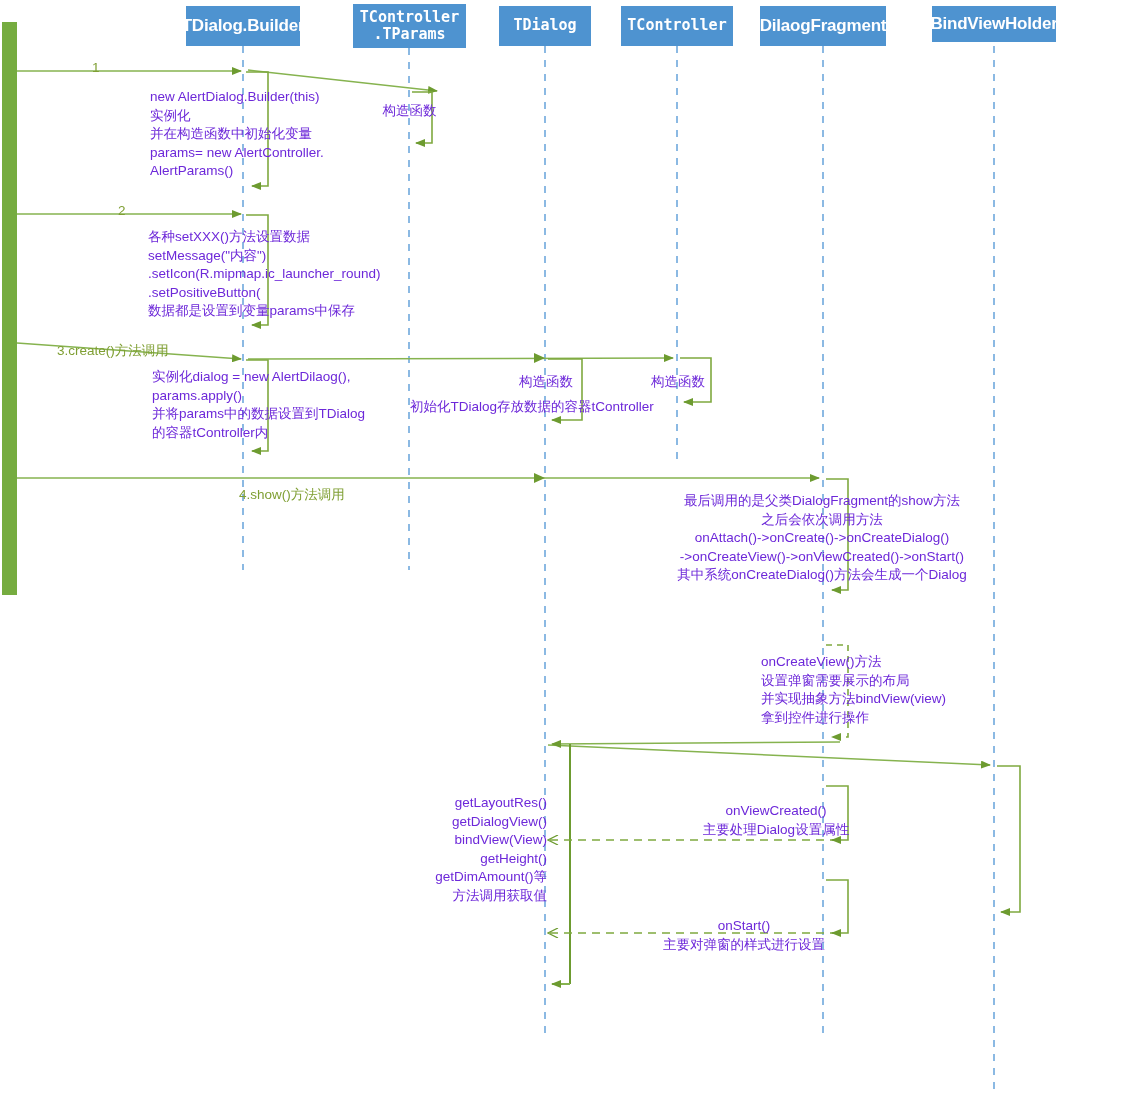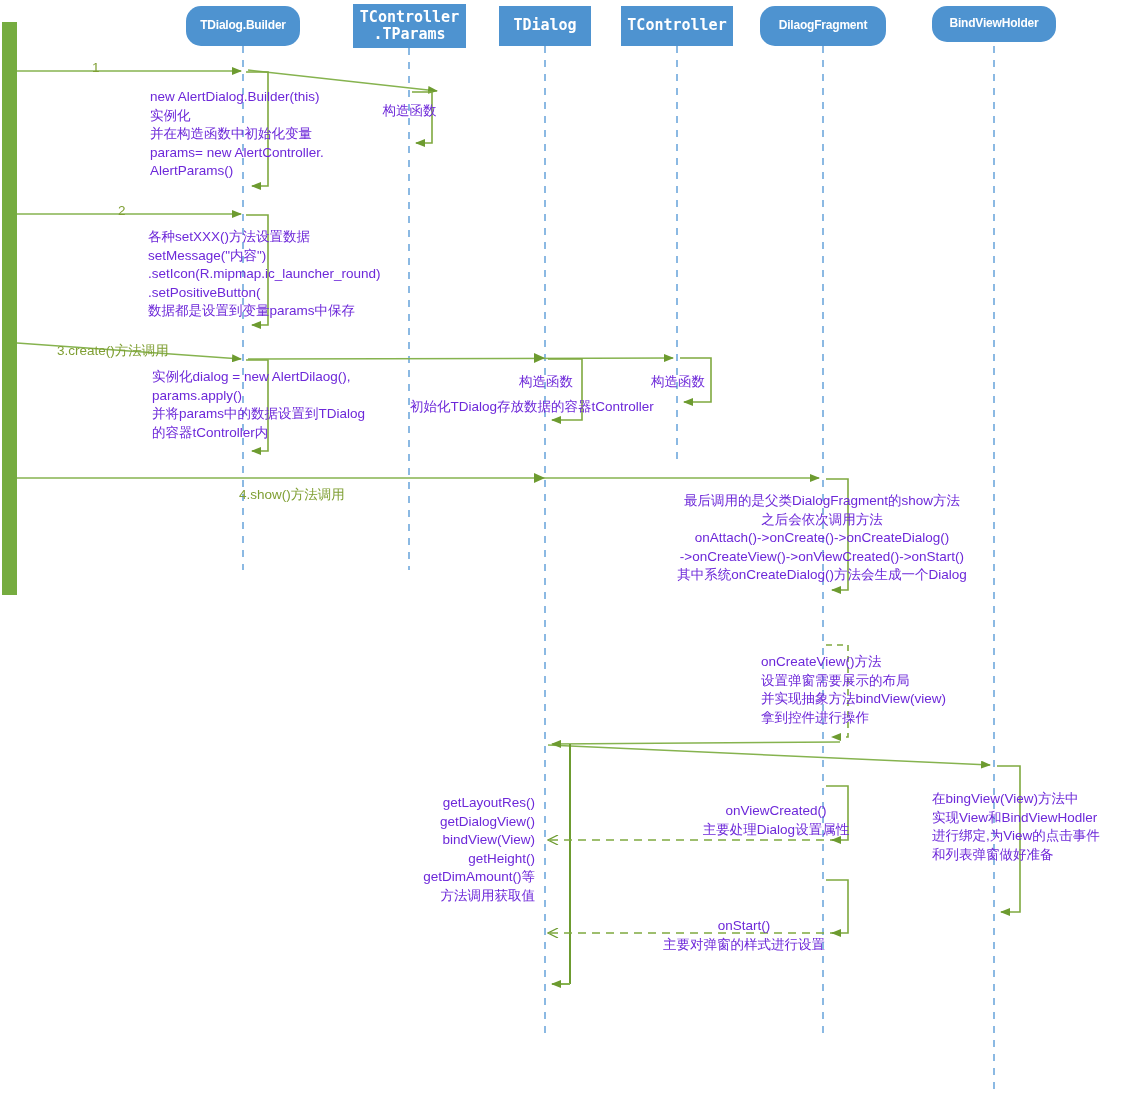--- a/index.html
+++ b/index.html
@@ -9,21 +9,21 @@
   }
   #stage{position:absolute;left:0;top:0;width:1122px;height:1096px;}
   svg#canvas{position:absolute;left:0;top:0;width:1122px;height:1096px;}
 
   
   .plbox{
     position:absolute;background:#4e93d0;color:#ffffff;
     display:flex;align-items:center;justify-content:center;
     text-align:center;line-height:1.15;box-sizing:border-box;
   }
-  .plbox.sans{font-family:"Liberation Sans","DejaVu Sans",sans-serif;font-weight:bold;font-size:12px;letter-spacing:-0.2px;border-radius:15px;}
+  .plbox.sans{font-family:"Liberation Sans","DejaVu Sans",sans-serif;font-weight:bold;font-size:17px;letter-spacing:-0.2px;}
   .plbox.mono{font-family:"DejaVu Sans Mono","Liberation Mono",monospace;font-weight:bold;font-size:15px;letter-spacing:0px;}
 
   
   .note{
     position:absolute;color:#6d28d9;font-size:13.5px;line-height:18.5px;
     white-space:pre;font-family:"Liberation Sans","DejaVu Sans",sans-serif;
   }
   .note.c{text-align:center;}
   .note.l{text-align:left;}
   .note.r{text-align:right;}
@@ -182,31 +182,27 @@
 之后会依次调用方法
 onAttach()-&gt;onCreate()-&gt;onCreateDialog()
 -&gt;onCreateView()-&gt;onViewCreated()-&gt;onStart()
 其中系统onCreateDialog()方法会生成一个Dialog</div>
 
   <div class="note l" style="left:725px;top:653px;margin-left:36px;">onCreateView()方法
 设置弹窗需要展示的布局
 并实现抽象方法bindView(view)
 拿到控件进行操作</div>
 
-  <div class="note r" style="left:320px;top:794px;width:215px;">getLayoutRes()
+  <div class="note r" style="left:332px;top:794px;width:215px;">getLayoutRes()
 getDialogView()
 bindView(View)
 getHeight()
 getDimAmount()等
 方法调用获取值</div>
 
   <div class="note c" style="left:640px;top:802px;width:272px;">onViewCreated()
 主要处理Dialog设置属性</div>
 
-  <div class="note l" style="left:932px;top:790px;">在bingView(View)方法中
-实现View和BindViewHodler
-进行绑定,为View的点击事件
-和列表弹窗做好准备</div>
 
   <div class="note c" style="left:608px;top:917px;width:272px;">onStart()
 主要对弹窗的样式进行设置</div>
 
 </div>
 
 </body></html>

